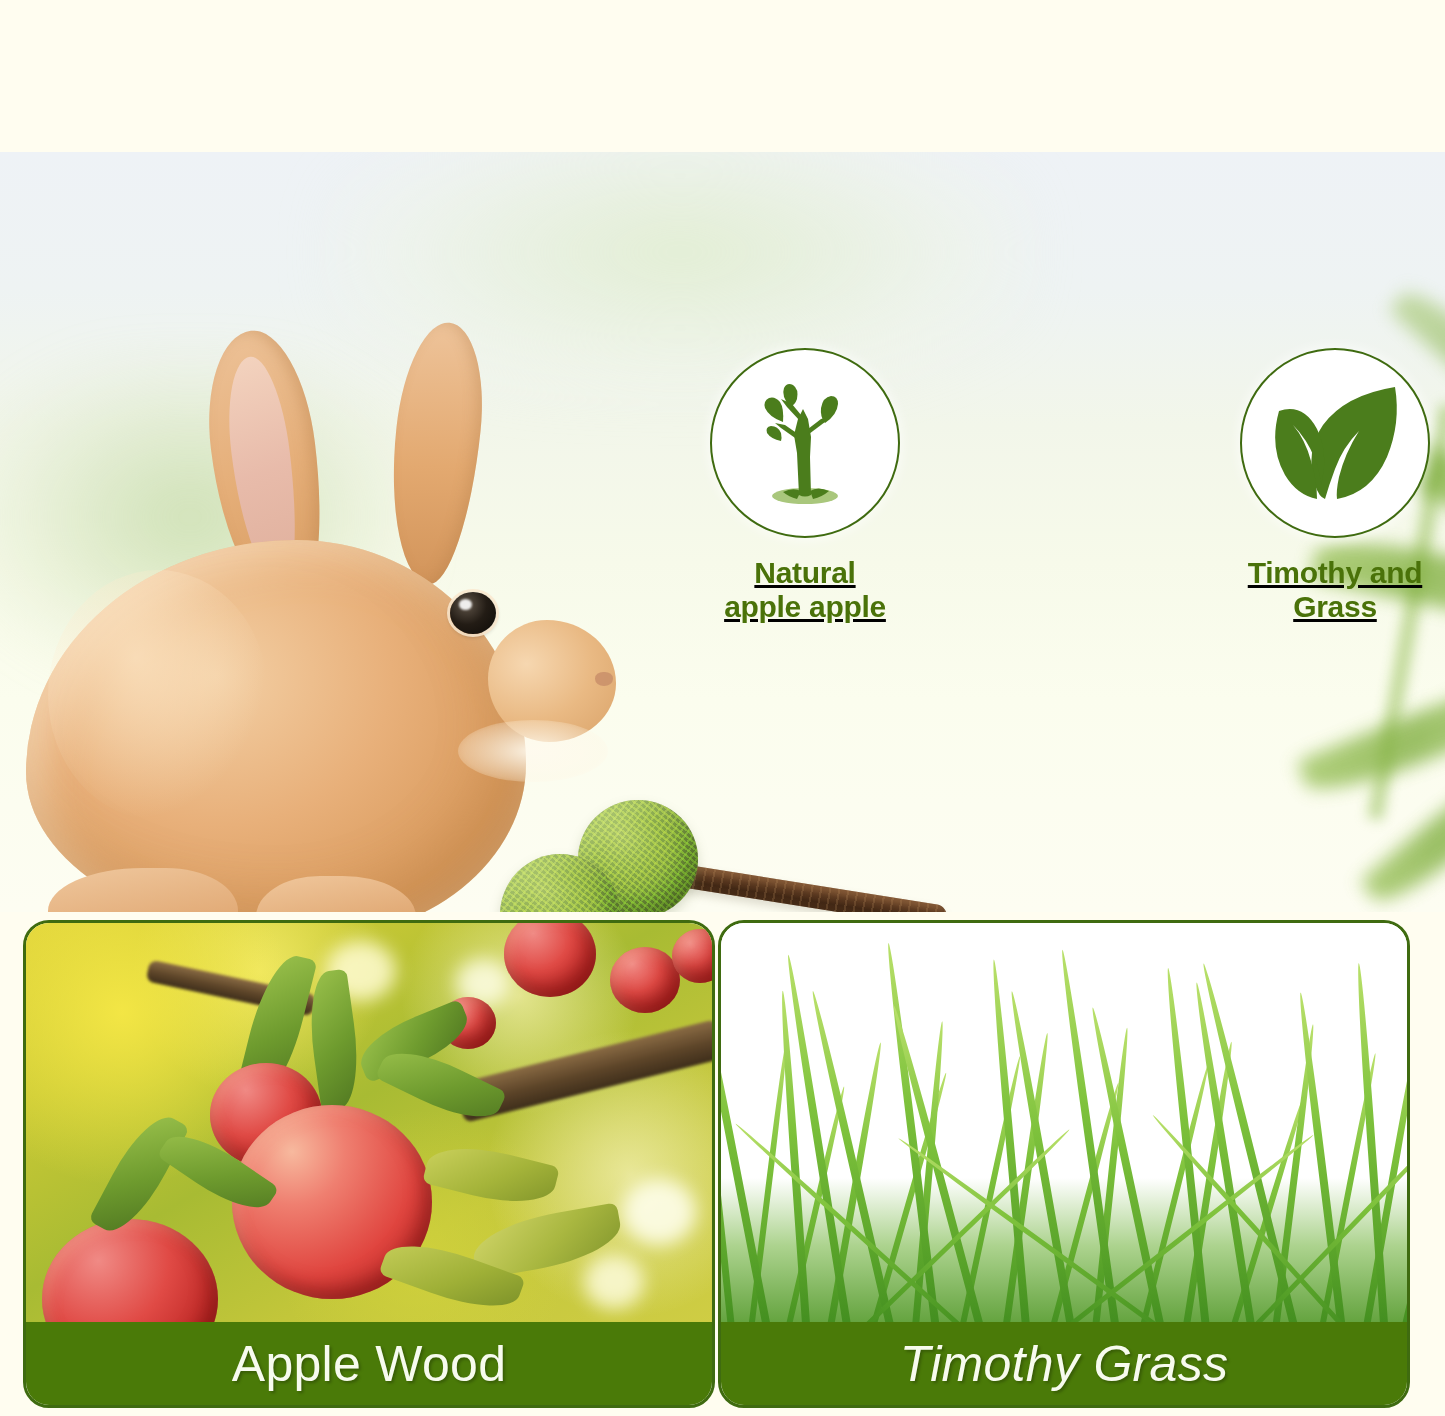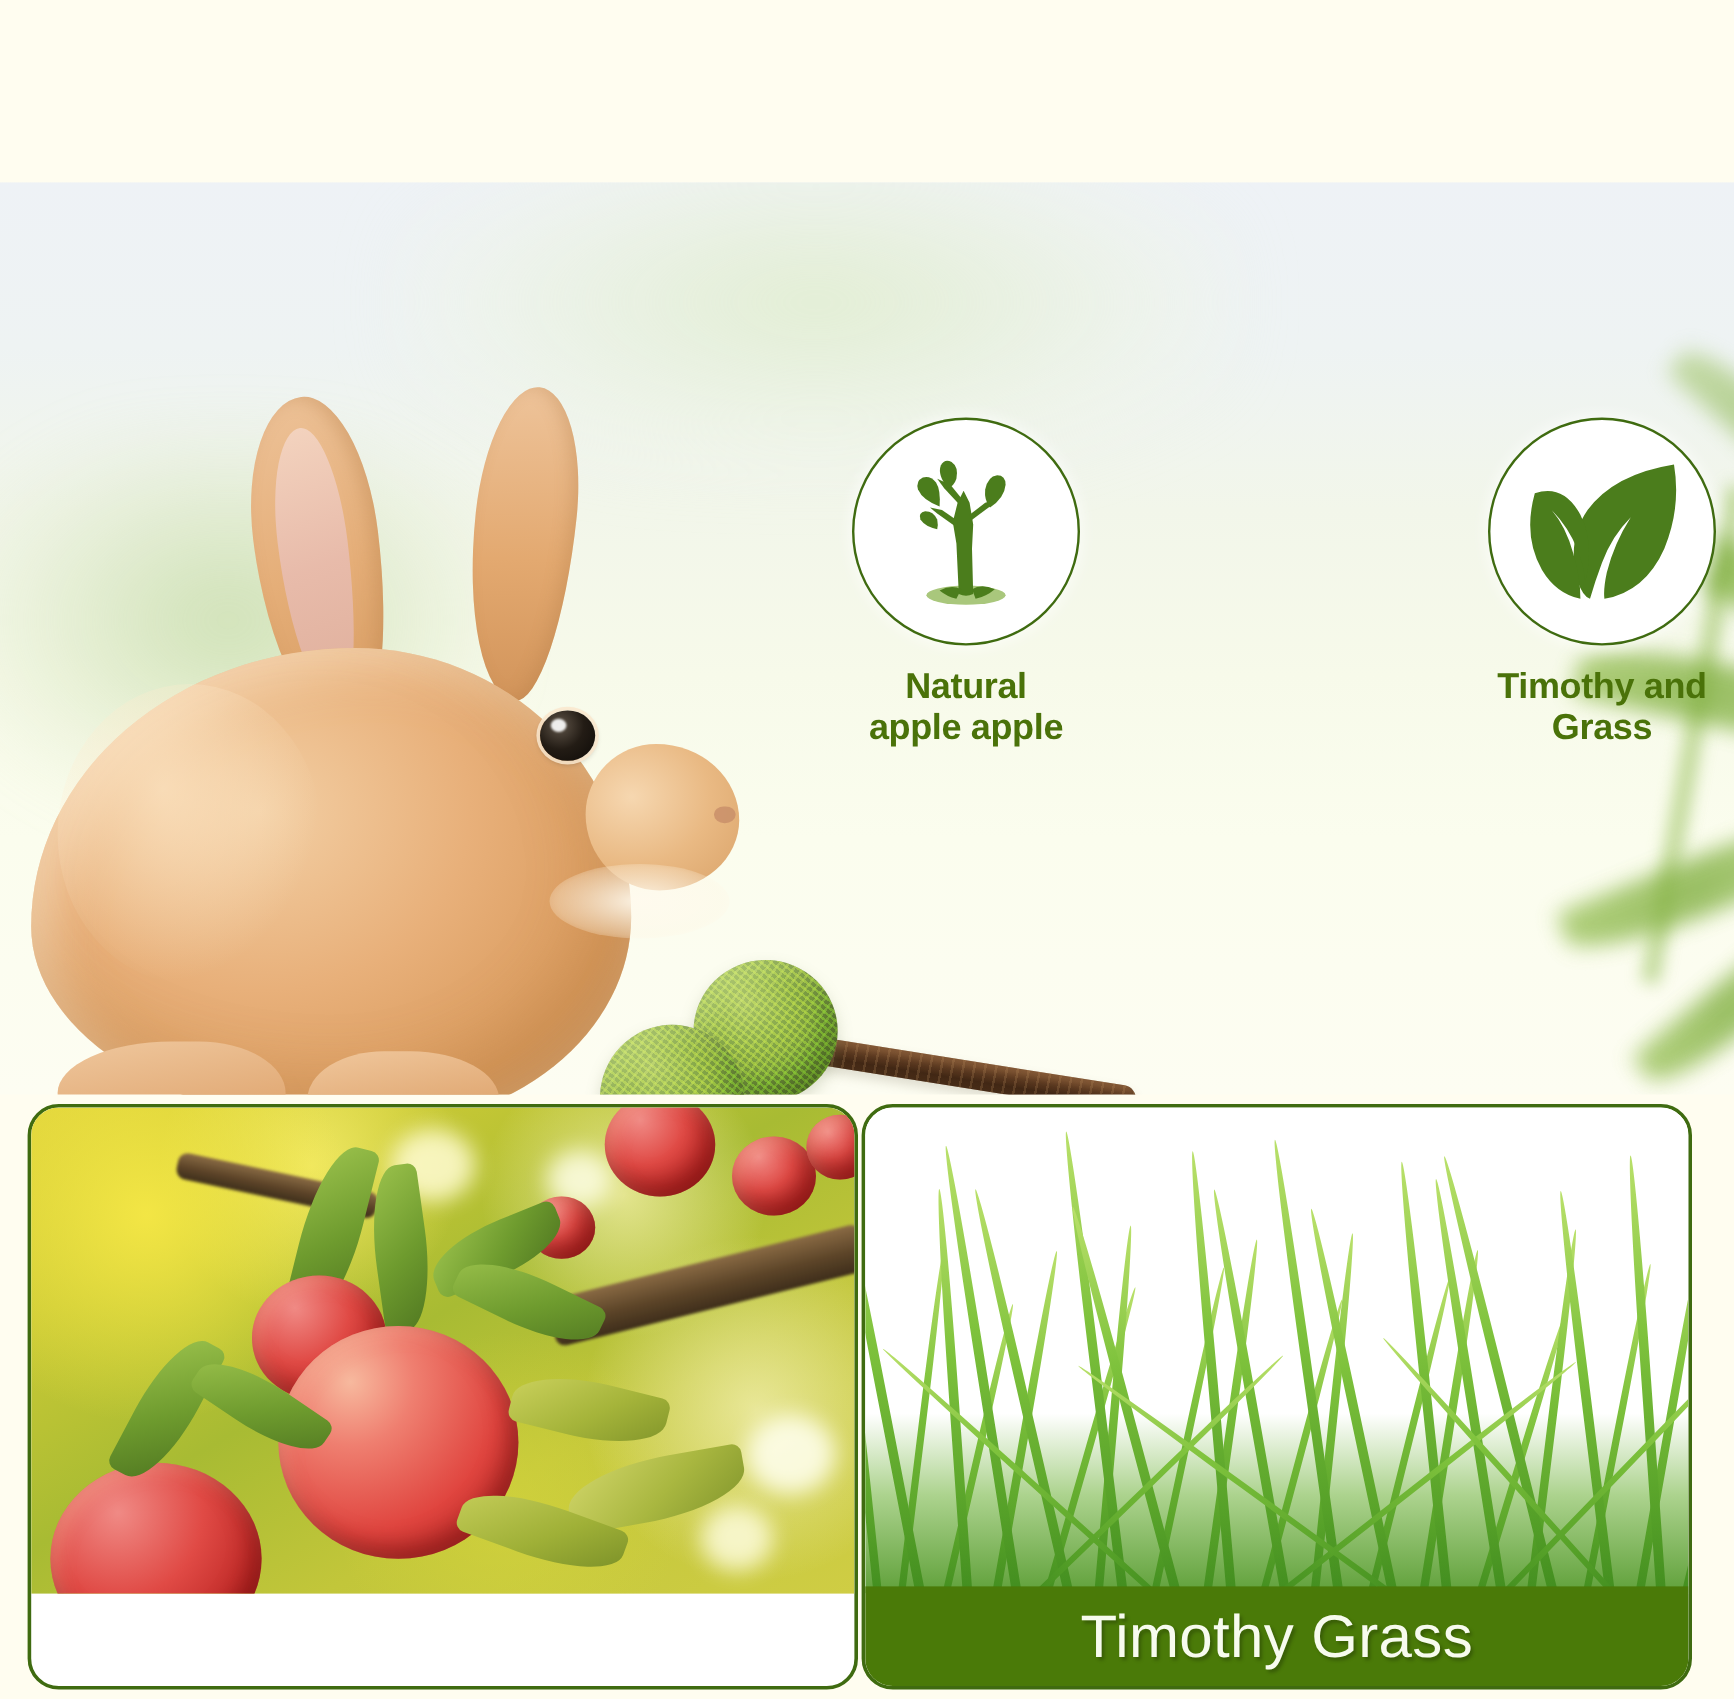--- a/index.html
+++ b/index.html
@@ -208,21 +208,21 @@
       rgba(190,145,96,0.22) 0px, rgba(190,145,96,0.22) 2px,
       rgba(40,24,10,0.0) 2px, rgba(40,24,10,0.0) 9px);
   }
   #grain-top { left:186px; top:92px; width:282px; transform:rotate(9deg); }
   #grain-bottom { left:130px; top:142px; width:290px; transform:rotate(9deg); }
 
   
   #badges {
     position:absolute; left:700px; top:196px;
     width:740px; height:300px;
-    display:flex; justify-content:space-between;
+    display:flex; justify-content:space-between;text-decoration:underline;
   }
   .badge { width:210px; display:flex; flex-direction:column; align-items:center; }
   .badge-circle {
     width:190px; height:190px; border-radius:50%;
     background:#ffffff;
     border:2px solid #3f6b10;
     display:flex; align-items:center; justify-content:center;
     box-shadow:0 0 14px rgba(255,255,255,0.85);
   }
   .badge-label {
@@ -238,21 +238,21 @@
   
   .panel {
     position:absolute; top:920px;
     width:692px; height:488px;
     border:3px solid #3f6b10;
     border-radius:26px;
     overflow:hidden;
     background:#ffffff;
   }
   #panel-apple { left:23px; }
-  #panel-grass { left:718px; }
+  #panel-grass { left:718px;font-style:italic; }
   .panel-photo { position:absolute; left:0; top:0; width:100%; height:405px; overflow:hidden; }
   .panel-caption {
     position:absolute; left:0; bottom:0;
     width:100%; height:83px;
     background:#4a7a08;
     display:flex; align-items:center; justify-content:center;
   }
   .panel-caption-text {
     color:#f7fbee;
     font-size:50px;
@@ -406,20 +406,23 @@
       <div class="apple-leaf" style="left:330px;top:96px;width:116px;height:44px;transform:rotate(-22deg);"></div>
       <div class="apple-leaf" style="left:352px;top:140px;width:126px;height:44px;transform:rotate(26deg);"></div>
       <div class="apple-fruit" style="left:184px;top:140px;width:112px;height:104px;"></div>
       <div class="apple-fruit" style="left:206px;top:182px;width:200px;height:194px;background:radial-gradient(circle at 30% 24%, #f7b99e 0%, #ef7f70 26%, #e0453f 62%, #b72220 92%, #931716 100%);"></div>
       <div class="apple-fruit" style="left:16px;top:296px;width:176px;height:160px;"></div>
       <div class="apple-leaf" style="left:90px;top:186px;width:46px;height:130px;transform:rotate(28deg);"></div>
       <div class="apple-leaf" style="left:132px;top:228px;width:120px;height:42px;transform:rotate(34deg);"></div>
       <div class="apple-leaf" style="left:400px;top:228px;width:130px;height:48px;transform:rotate(14deg);background:linear-gradient(140deg,#cfd460 0%, #a5b43a 55%, #7d9128 100%);"></div>
       <div class="apple-leaf" style="left:446px;top:292px;width:150px;height:52px;transform:rotate(-10deg);background:linear-gradient(140deg,#d2d66a 0%, #a9b740 55%, #82962c 100%);"></div>
       <div class="apple-leaf" style="left:356px;top:330px;width:140px;height:46px;transform:rotate(20deg);background:linear-gradient(140deg,#c9d05c 0%, #9fb037 55%, #768c26 100%);"></div>
+    </div>
+    <div class="panel-caption">
+      <span class="panel-caption-text">Apple Wood</span>
     </div>
   </div>
 
   <div class="panel" id="panel-grass">
     <div class="panel-photo" id="grass-photo">
       <div id="grass-base"></div>
       <div class="blade" style="left:8px;width:7px;height:330px;transform:rotate(-6deg);"></div>
       <div class="blade" style="left:26px;width:6px;height:300px;transform:rotate(7deg);"></div>
       <div class="blade" style="left:44px;width:8px;height:372px;transform:rotate(-11deg);"></div>
       <div class="blade" style="left:62px;width:6px;height:258px;transform:rotate(13deg);"></div>

